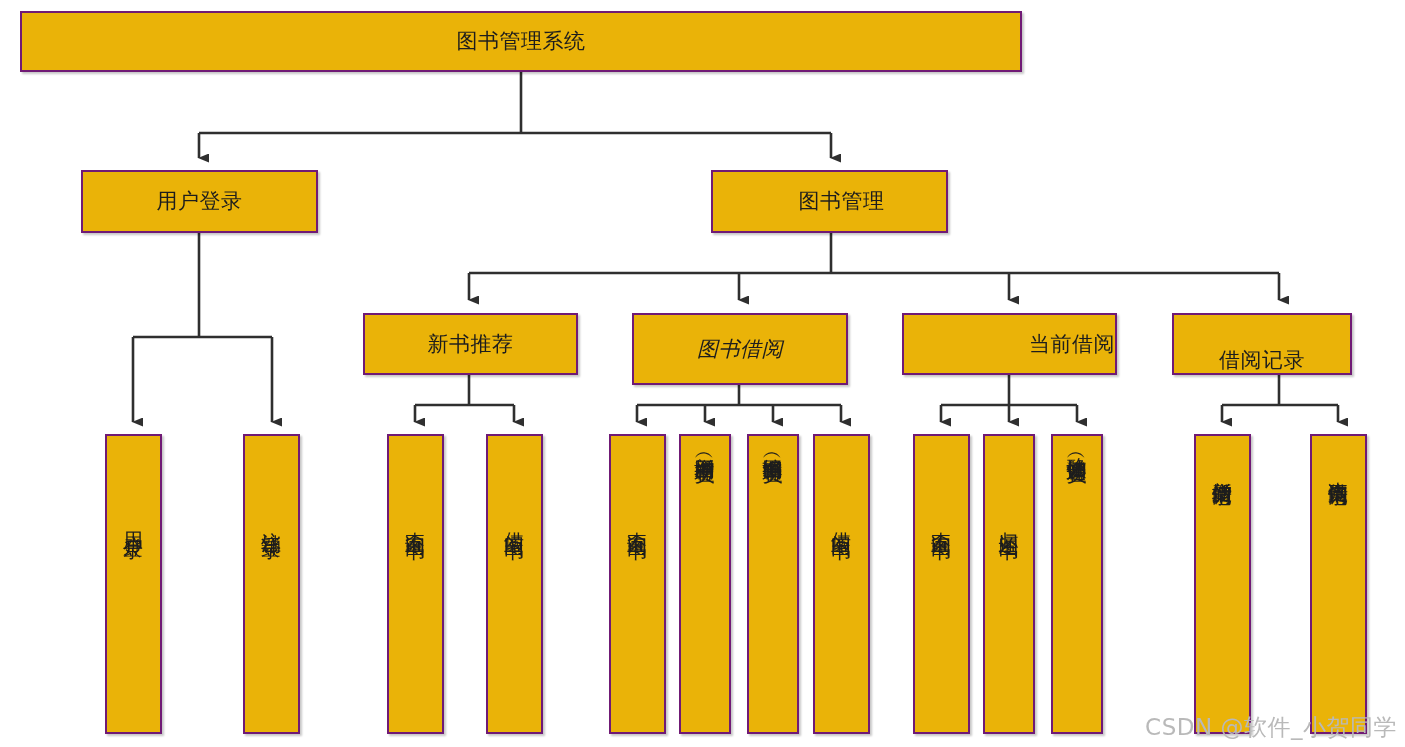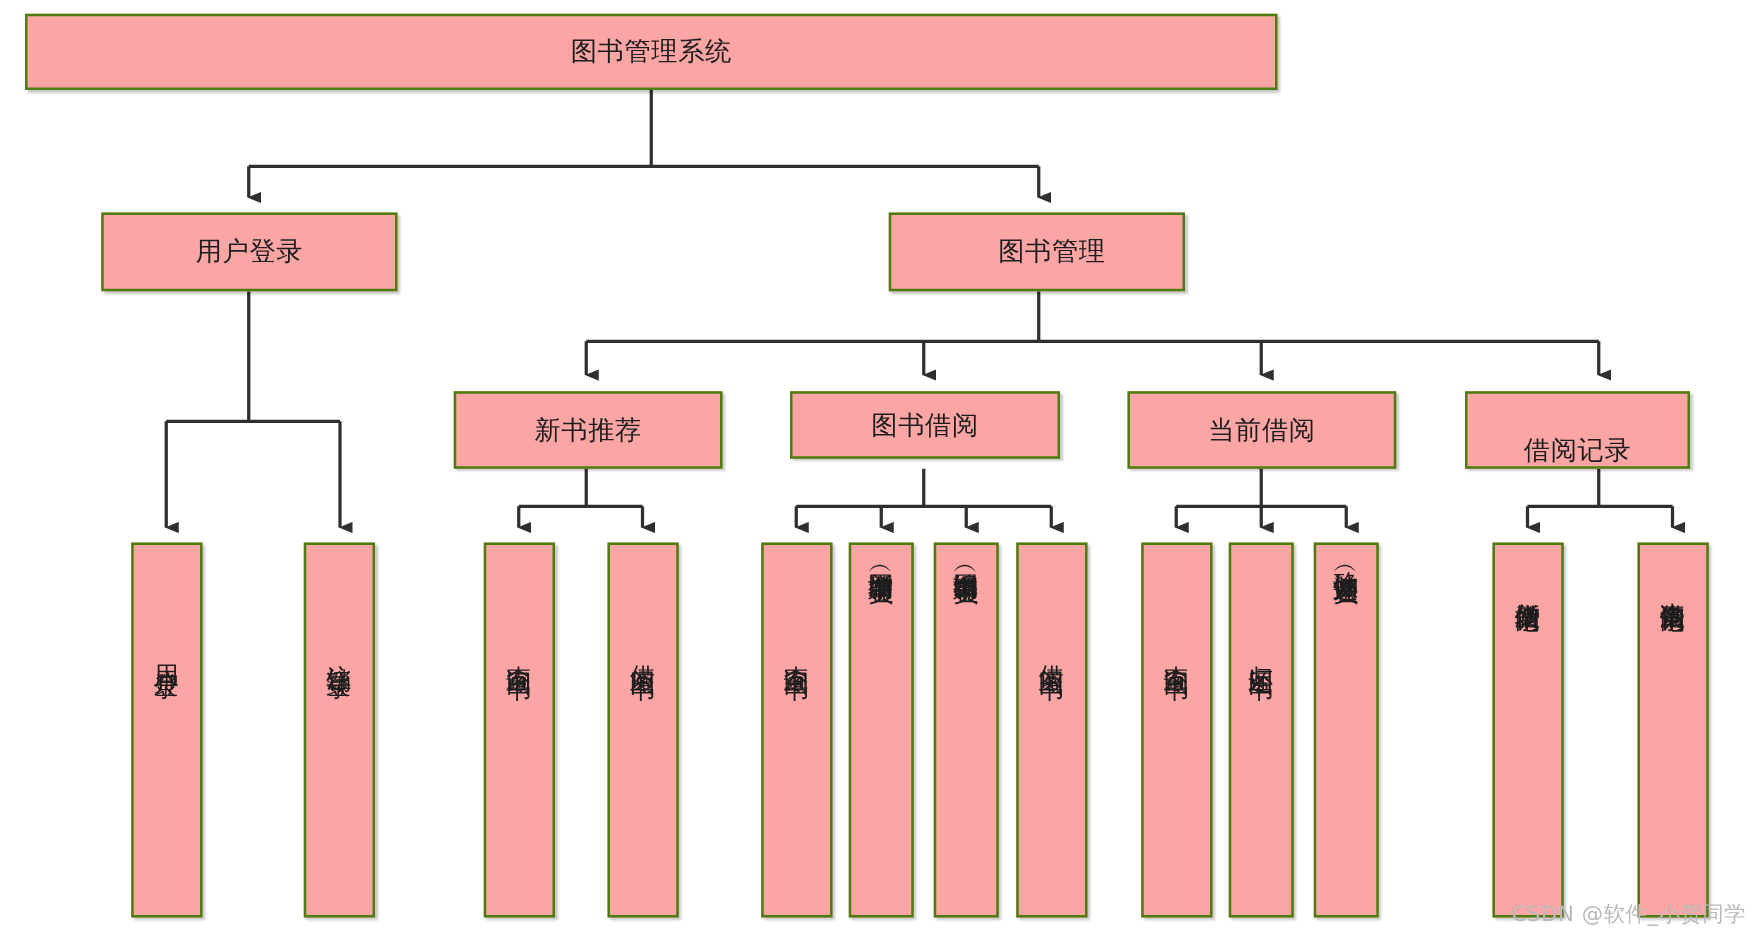--- a/index.html
+++ b/index.html
@@ -22,22 +22,22 @@
     position: absolute;
     left: 0;
     top: 0;
     width: 1405px;
     height: 747px;
     pointer-events: none;
   }
   .node {
     position: absolute;
     box-sizing: border-box;
-    background: #fca5a5;
-    border: 2px solid #4d7c0f;
+    background: #eab308;
+    border: 2px solid #701a75;
     box-shadow: 2px 2px 2px rgba(0,0,0,0.22);
     display: flex;
     align-items: center;
     justify-content: center;
     color: #1d1d1d;
   }
   .node .node-label {
     display: block;
     text-align: center;
     line-height: 1.18;
@@ -68,21 +68,21 @@
     max-height: 100%;
   }
   .node.vert.tall-text .node-label {
     font-size: 20px;
     letter-spacing: 1px;
   }
   #watermark {
     position: absolute;
     right: 8px;
     bottom: 4px;
-    font-size: 17px;
+    font-size: 23px;
     color: #b9b9b9;
     letter-spacing: 0.5px;
     white-space: nowrap;
     user-select: none;
   }
 </style>
 </head>
 <body>
 
 <div id="diagram-root">
@@ -146,25 +146,25 @@
   </div>
 
   <div class="node horiz" style="left:711px; top:170px; width:237px; height:63px;padding-left:24px;">
     <span class="node-label">图书管理</span>
   </div>
 
   <div class="node horiz" style="left:363px; top:313px; width:215px; height:62px;align-items:center;">
     <span class="node-label">新书推荐</span>
   </div>
 
-  <div class="node horiz" style="left:632px; top:313px; width:216px; height:54px;">
+  <div class="node horiz" style="left:632px; top:313px; width:216px; height:72px;font-style:italic;">
     <span class="node-label">图书借阅</span>
   </div>
 
-  <div class="node horiz" style="left:902px; top:313px; width:215px; height:62px;">
+  <div class="node horiz" style="left:902px; top:313px; width:215px; height:62px;justify-content:flex-end;">
     <span class="node-label">当前借阅</span>
   </div>
 
   <div class="node horiz" style="left:1172px; top:313px; width:180px; height:62px;align-items:flex-end;">
     <span class="node-label">借阅记录</span>
   </div>
 
   <div class="node vert" style="left:105px; top:434px; width:57px; height:300px; padding-top:80px;">
     <span class="node-label">用户登录</span>
   </div>

